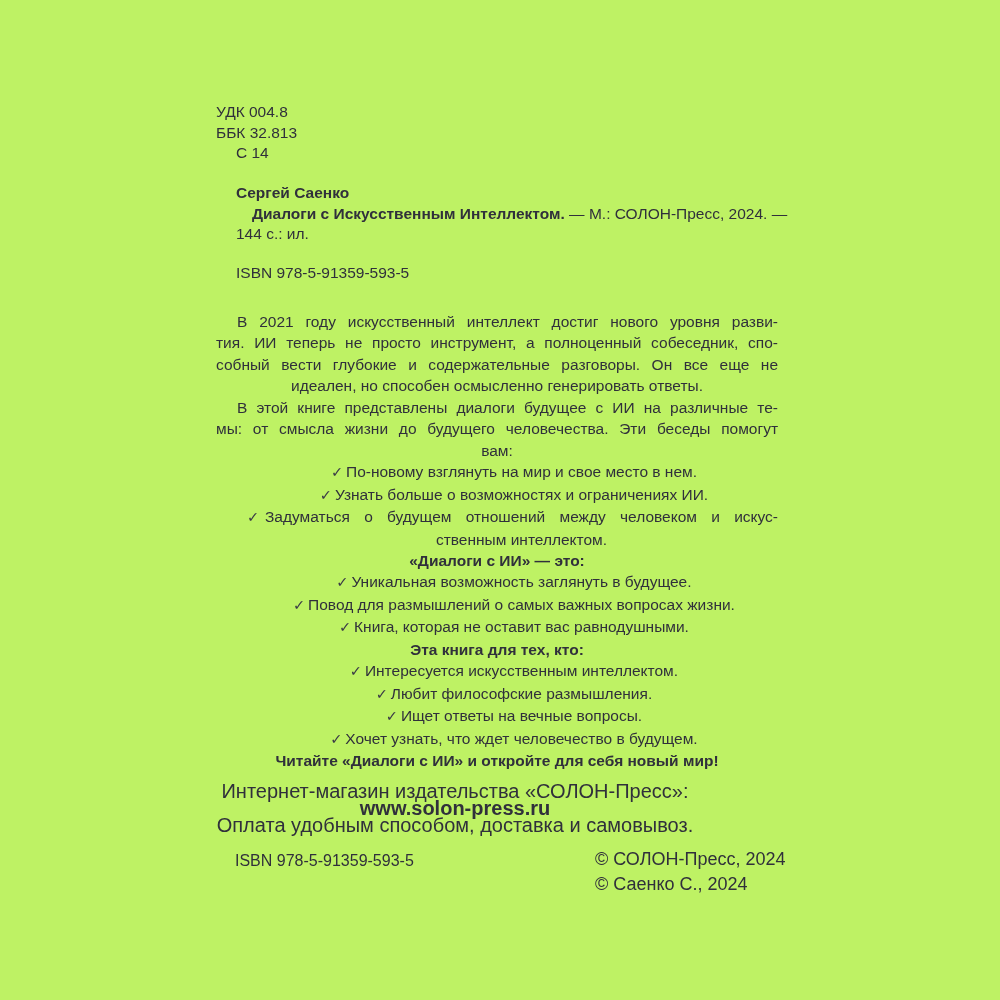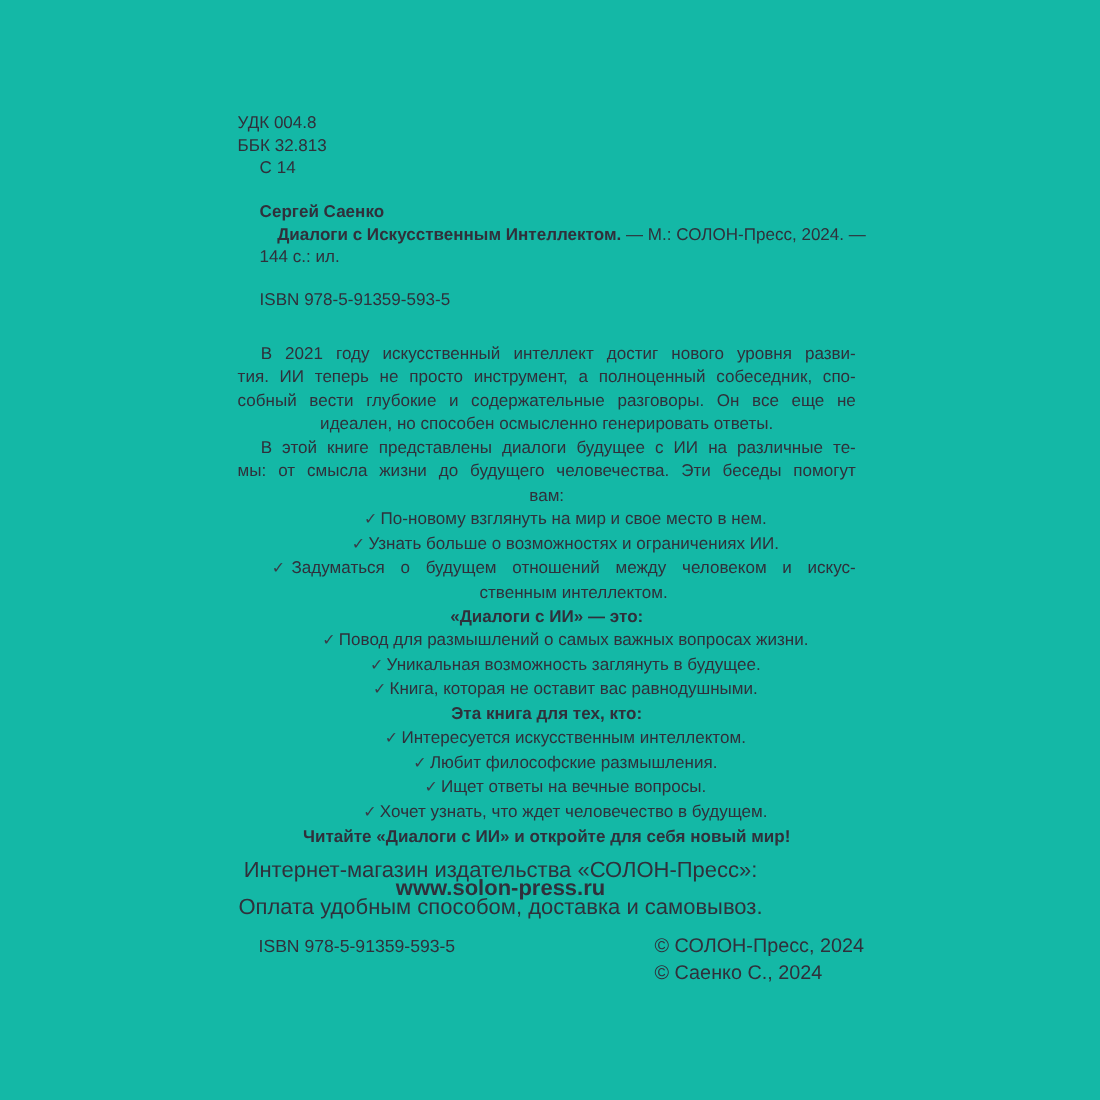--- a/index.html
+++ b/index.html
@@ -4,21 +4,21 @@
 <style>
   html, body {
     margin: 0;
     padding: 0;
     background: #ffffff;
   }
   .page {
     position: relative;
     width: 1000px;
     height: 1000px;
-    background: #14b8a6;
+    background: #bef264;
     font-family: "Liberation Sans", "DejaVu Sans", sans-serif;
     color: #30303b;
     overflow: hidden;
   }
   .abs { position: absolute; }
 
   
   .codes {
     left: 216px; top: 102px; width: 562px;
     font-size: 15.5px; line-height: 20.5px;
@@ -99,22 +99,22 @@
     <div class="bl first j">В этой книге представлены диалоги будущее с ИИ на различные те-</div>
     <div class="bl j">мы: от смысла жизни до будущего человечества. Эти беседы помогут</div>
     <div class="bl">вам:</div>
 
     <div class="bl check"><span class="chk">✓</span><span>По-новому взглянуть на мир и свое место в нем.</span></div>
     <div class="bl check"><span class="chk">✓</span><span>Узнать больше о возможностях и ограничениях ИИ.</span></div>
     <div class="bl check j"><span class="chk">✓</span><span>Задуматься о будущем отношений между человеком и искус-</span></div>
     <div class="bl checkwrap">ственным интеллектом.</div>
 
     <div class="bl head">«Диалоги с ИИ» — это:</div>
+    <div class="bl check"><span class="chk">✓</span><span>Уникальная возможность заглянуть в будущее.</span></div>
     <div class="bl check"><span class="chk">✓</span><span>Повод для размышлений о самых важных вопросах жизни.</span></div>
-    <div class="bl check"><span class="chk">✓</span><span>Уникальная возможность заглянуть в будущее.</span></div>
     <div class="bl check"><span class="chk">✓</span><span>Книга, которая не оставит вас равнодушными.</span></div>
 
     <div class="bl head">Эта книга для тех, кто:</div>
     <div class="bl check"><span class="chk">✓</span><span>Интересуется искусственным интеллектом.</span></div>
     <div class="bl check"><span class="chk">✓</span><span>Любит философские размышления.</span></div>
     <div class="bl check"><span class="chk">✓</span><span>Ищет ответы на вечные вопросы.</span></div>
     <div class="bl check"><span class="chk">✓</span><span>Хочет узнать, что ждет человечество в будущем.</span></div>
 
     <div class="bl head">Читайте «Диалоги с ИИ» и откройте для себя новый мир!</div>
   </div>

